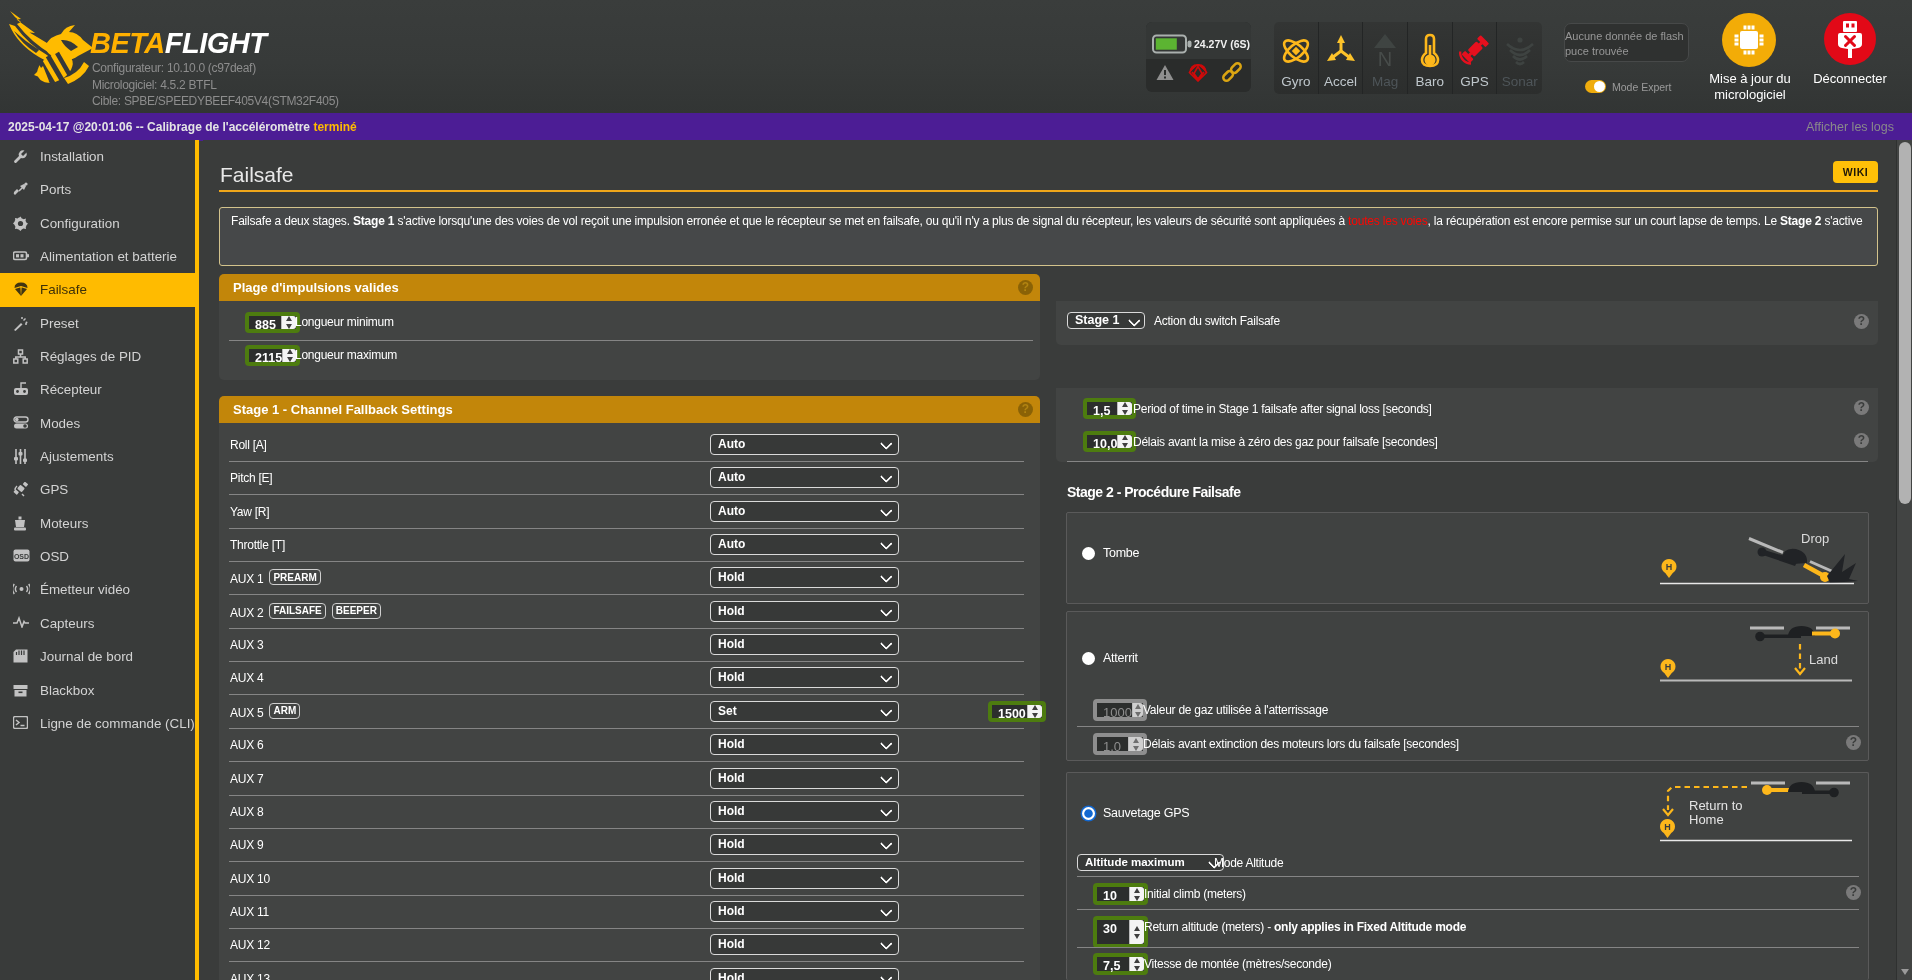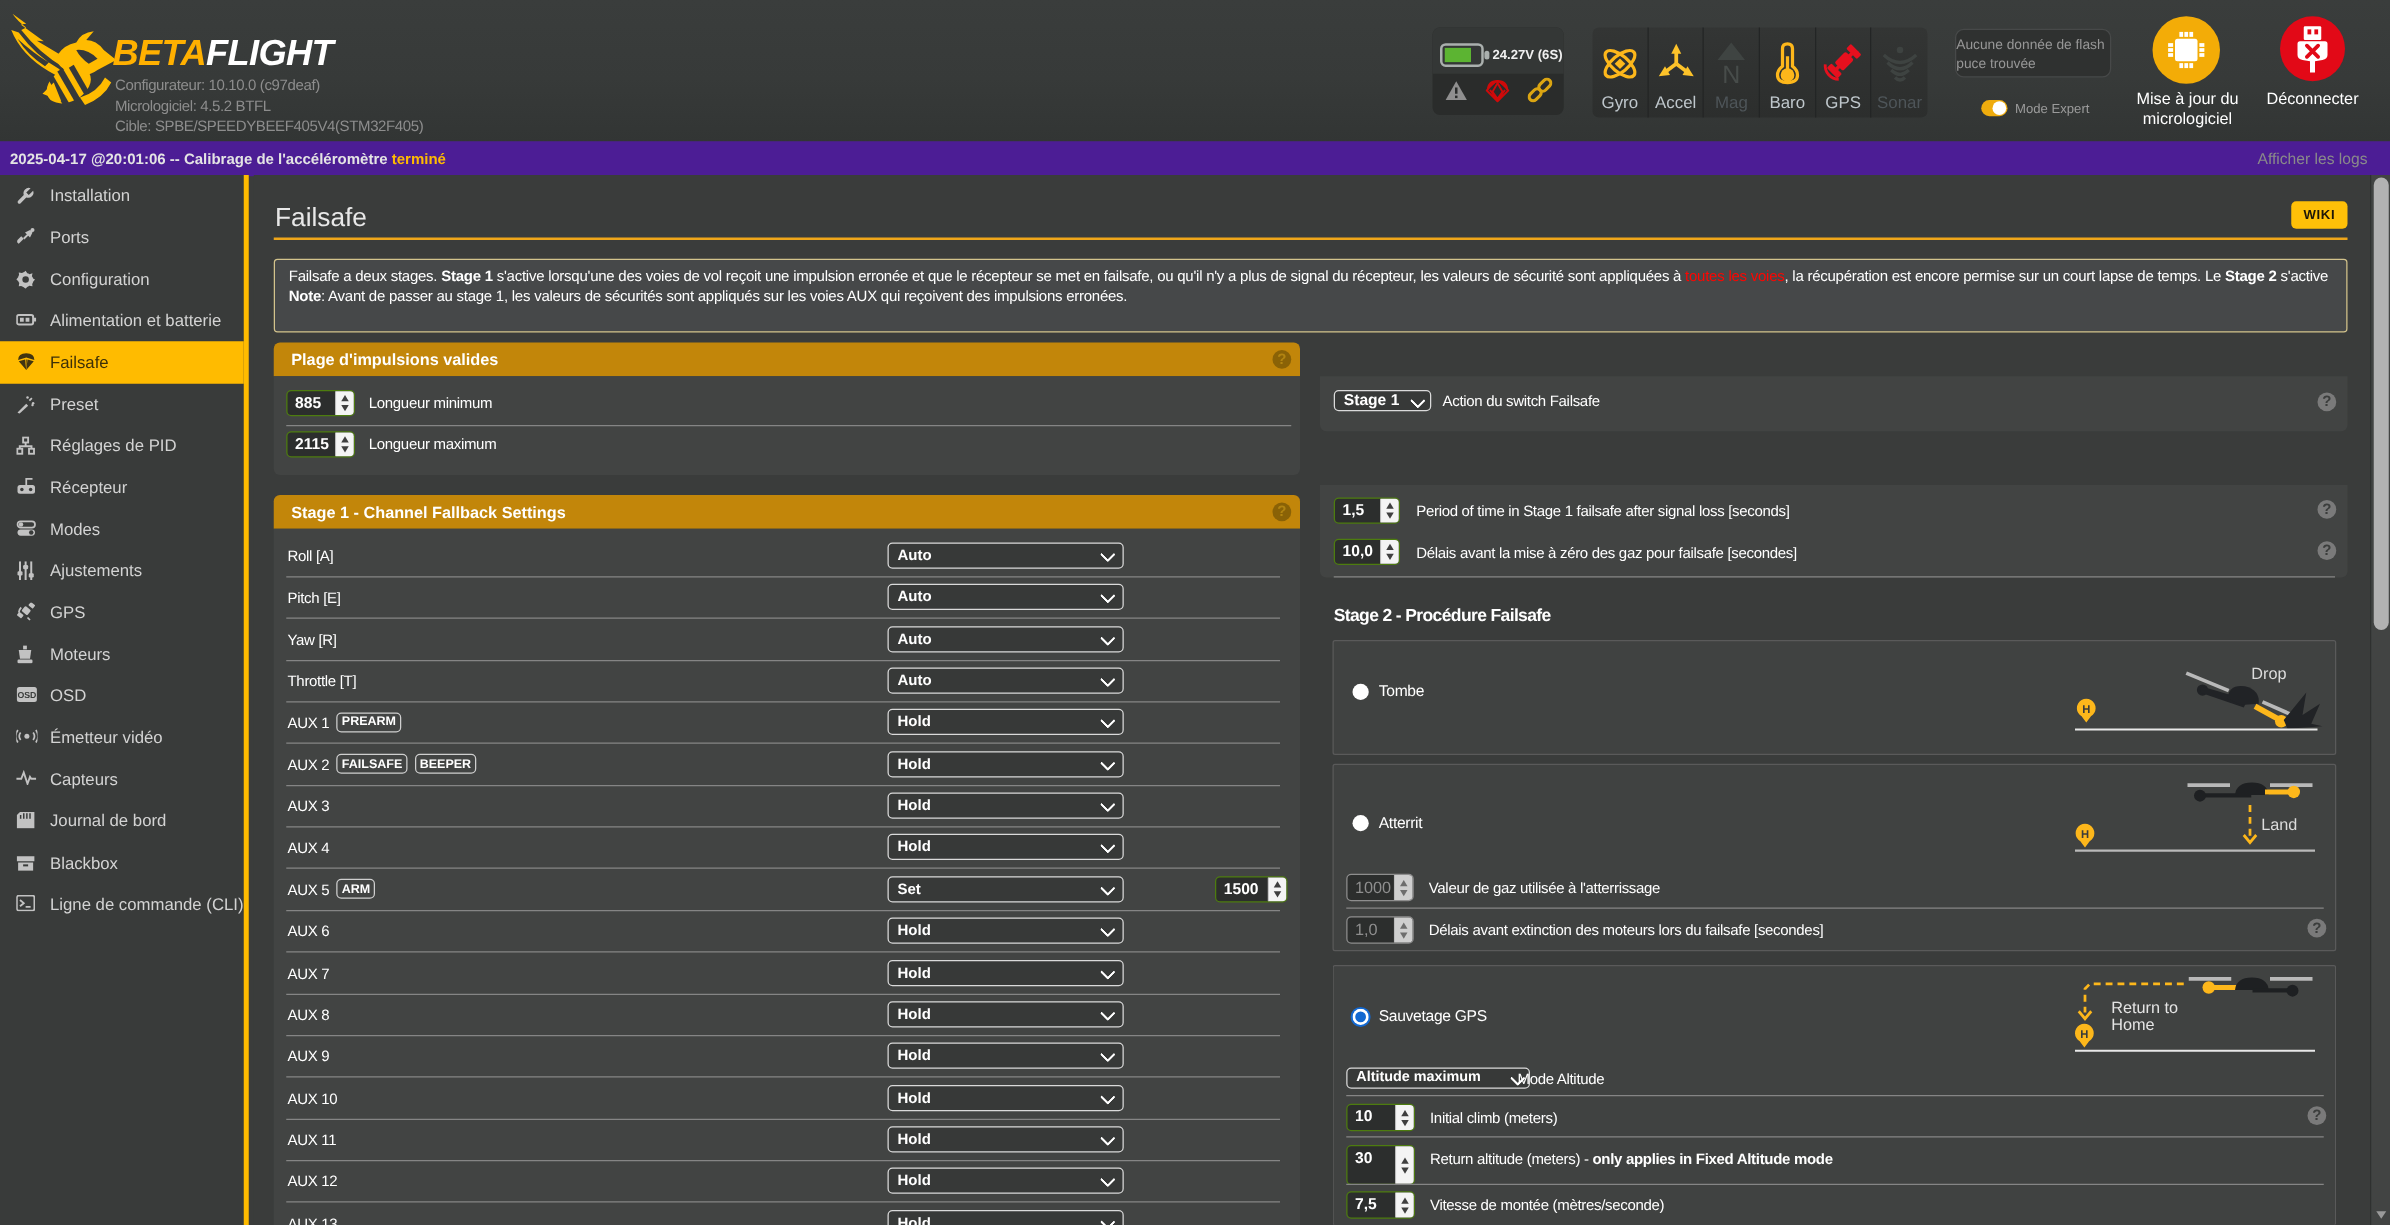--- a/index.html
+++ b/index.html
@@ -21,21 +21,21 @@
 .wiki { position:absolute; left:1630px; top:21px; width:45px; height:22px; background:#ffc008; border-radius:4px; color:#1e1708; font-size:10.5px; font-weight:bold; text-align:center; line-height:22px; letter-spacing:0.5px; }
 .titleline { position:absolute; left:16px; top:50px; width:1659px; height:2px; background:#efa61a; }
 .note { position:absolute; left:16px; top:67px; width:1659px; height:59px; background:#464849; border:1px solid #d3c38c; border-radius:3px; padding:6px 11px; font-size:12px; letter-spacing:-0.2px; line-height:15.8px; color:#fff; overflow:hidden; }
 .note .red { color:#ff0500; }
 
 .ghead { position:absolute; height:27px; background:#c2860a; border-radius:5px 5px 0 0; color:#fff; font-weight:bold; font-size:13px; line-height:27px; padding-left:14px; }
 .ghead .help { position:absolute; right:7px; top:6px; background:#8a6206; color:#b28411; }
 .help { width:15px; height:15px; border-radius:50%; background:#7a7a7a; color:#3b3d3c; font-size:12px; font-weight:bold; text-align:center; line-height:15px; display:inline-block; }
 .gbody { position:absolute; background:#424443; border-radius:0 0 5px 5px; }
 
-.numin { position:absolute; height:21px; border:1px solid #4d7c0f; border-radius:4px; background:#2c2e2d; display:flex; }
+.numin { position:absolute; height:21px; border:4px solid #4d7c0f; border-radius:4px; background:#2c2e2d; display:flex;margin-left:16px; }
 .numin .v { color:#fff; font-weight:bold; font-size:12.5px; line-height:19px; padding-left:6px; flex:1; }
 .numin .sp { width:15px; background:#f4f4f4; border-left:1px solid #bbb; border-radius:0 3px 3px 0; display:flex; flex-direction:column; align-items:center; justify-content:center; gap:3px; }
 .numin .up { width:0; height:0; border-left:3.5px solid transparent; border-right:3.5px solid transparent; border-bottom:5px solid #3f3f3f; }
 .numin .dn { width:0; height:0; border-left:3.5px solid transparent; border-right:3.5px solid transparent; border-top:5px solid #3f3f3f; }
 .numin.dis { border-color:#8e8e8e; }
 .numin.dis .v { color:#8e8e8e; font-weight:normal; font-size:13px; }
 .numin.dis .sp { background:#cfcfcf; }
 .numin.dis .up { border-bottom-color:#6e6e6e; }
 .numin.dis .dn { border-top-color:#6e6e6e; }
 
@@ -337,21 +337,20 @@
         <path d="M3 4 L6 6.5 L3 9" fill="none" stroke="#c2c2c2" stroke-width="1.5"></path>
         <path d="M7.5 9.5 L11.5 9.5" stroke="#c2c2c2" stroke-width="1.5"></path>
       </svg>Ligne de commande (CLI)</div>
 </div>
 <div id="content">
   <h1 class="title">Failsafe</h1>
   <div class="wiki">WIKI</div>
   <div class="titleline"></div>
   <div class="note">
       <div style="white-space:nowrap">Failsafe a deux stages. <b>Stage 1</b> s'active lorsqu'une des voies de vol reçoit une impulsion erronée et que le récepteur se met en failsafe, ou qu'il n'y a plus de signal du récepteur, les valeurs de sécurité sont appliquées à <span class="red">toutes les voies</span>, la récupération est encore permise sur un court lapse de temps. Le <b>Stage 2</b> s'active</div>
-      <div style="white-space:nowrap"><b>Note</b>: Avant de passer au stage 1, les valeurs de sécurités sont appliqués sur les voies AUX qui reçoivent des impulsions erronées.</div>
     </div>
   <div class="ghead" style="left:16px;top:134px;width:821px;">Plage d'impulsions valides<span class="help">?</span></div>
   <div class="gbody" style="left:16px;top:161px;width:821px;height:79px;">
     <div class="numin" style="left:10px;top:11px;width:55px;">
         <span class="v">885</span>
         <span class="sp">
           <span class="up"></span>
           <span class="dn"></span>
         </span>
       </div>

